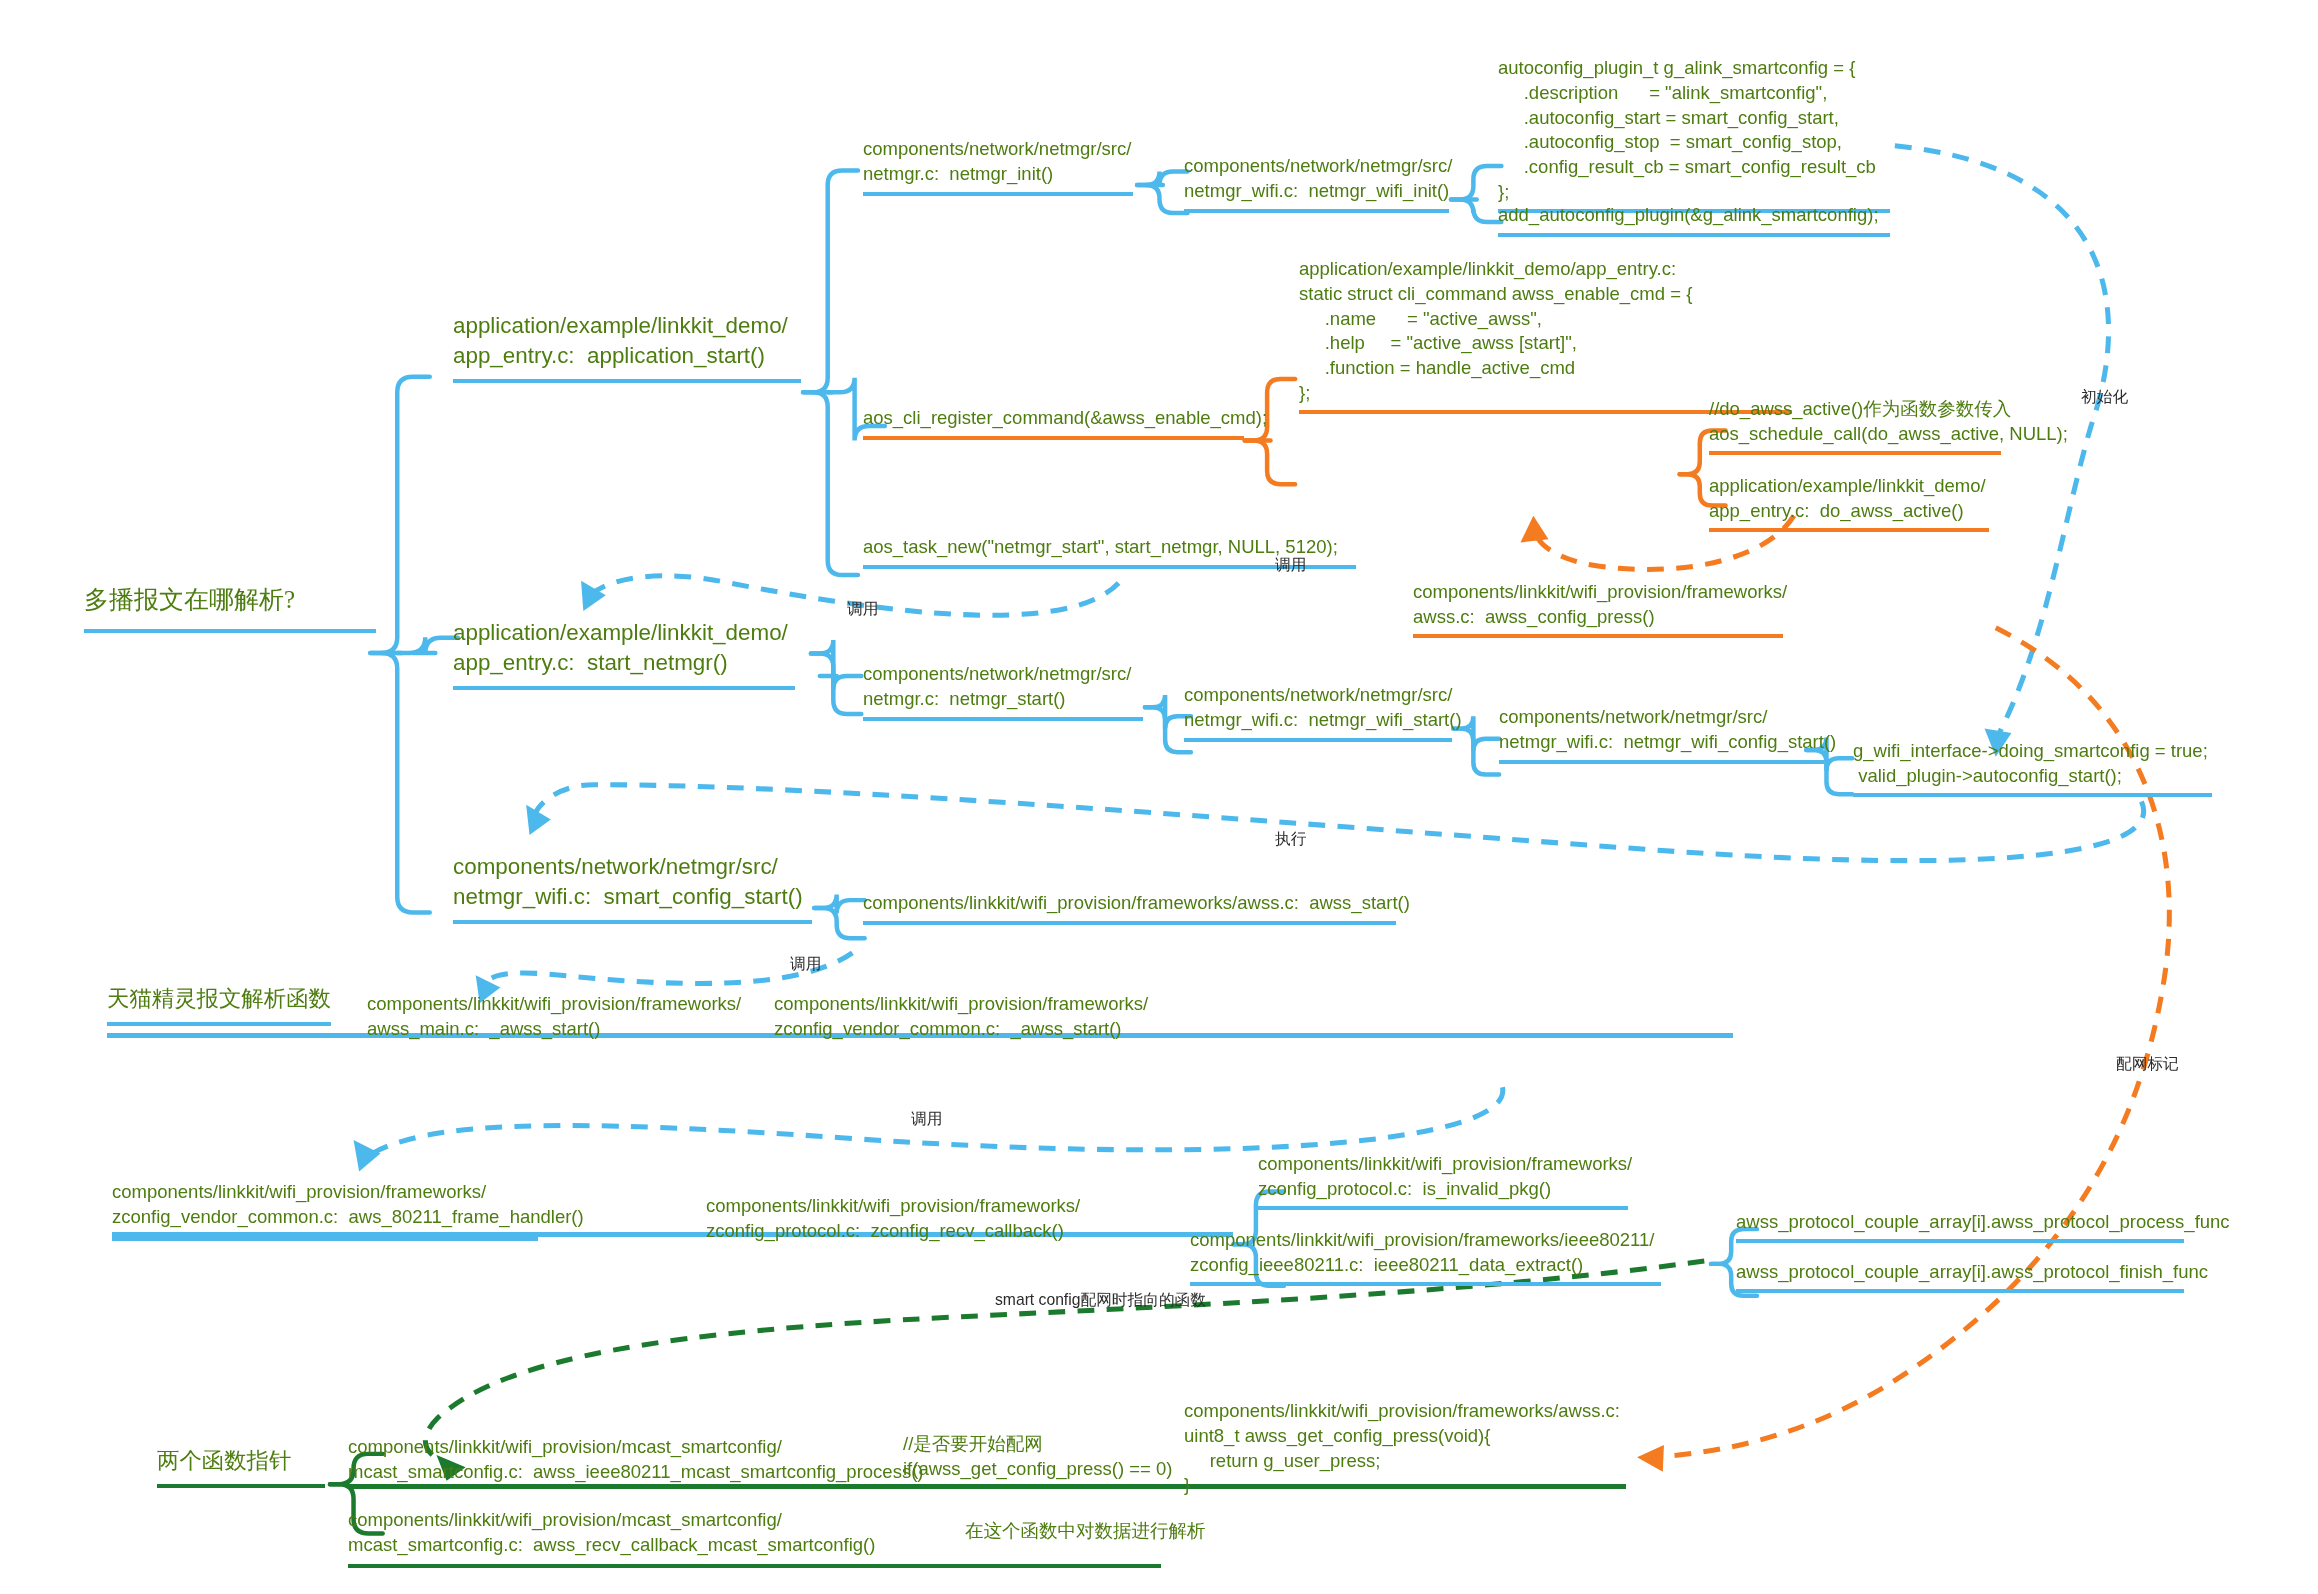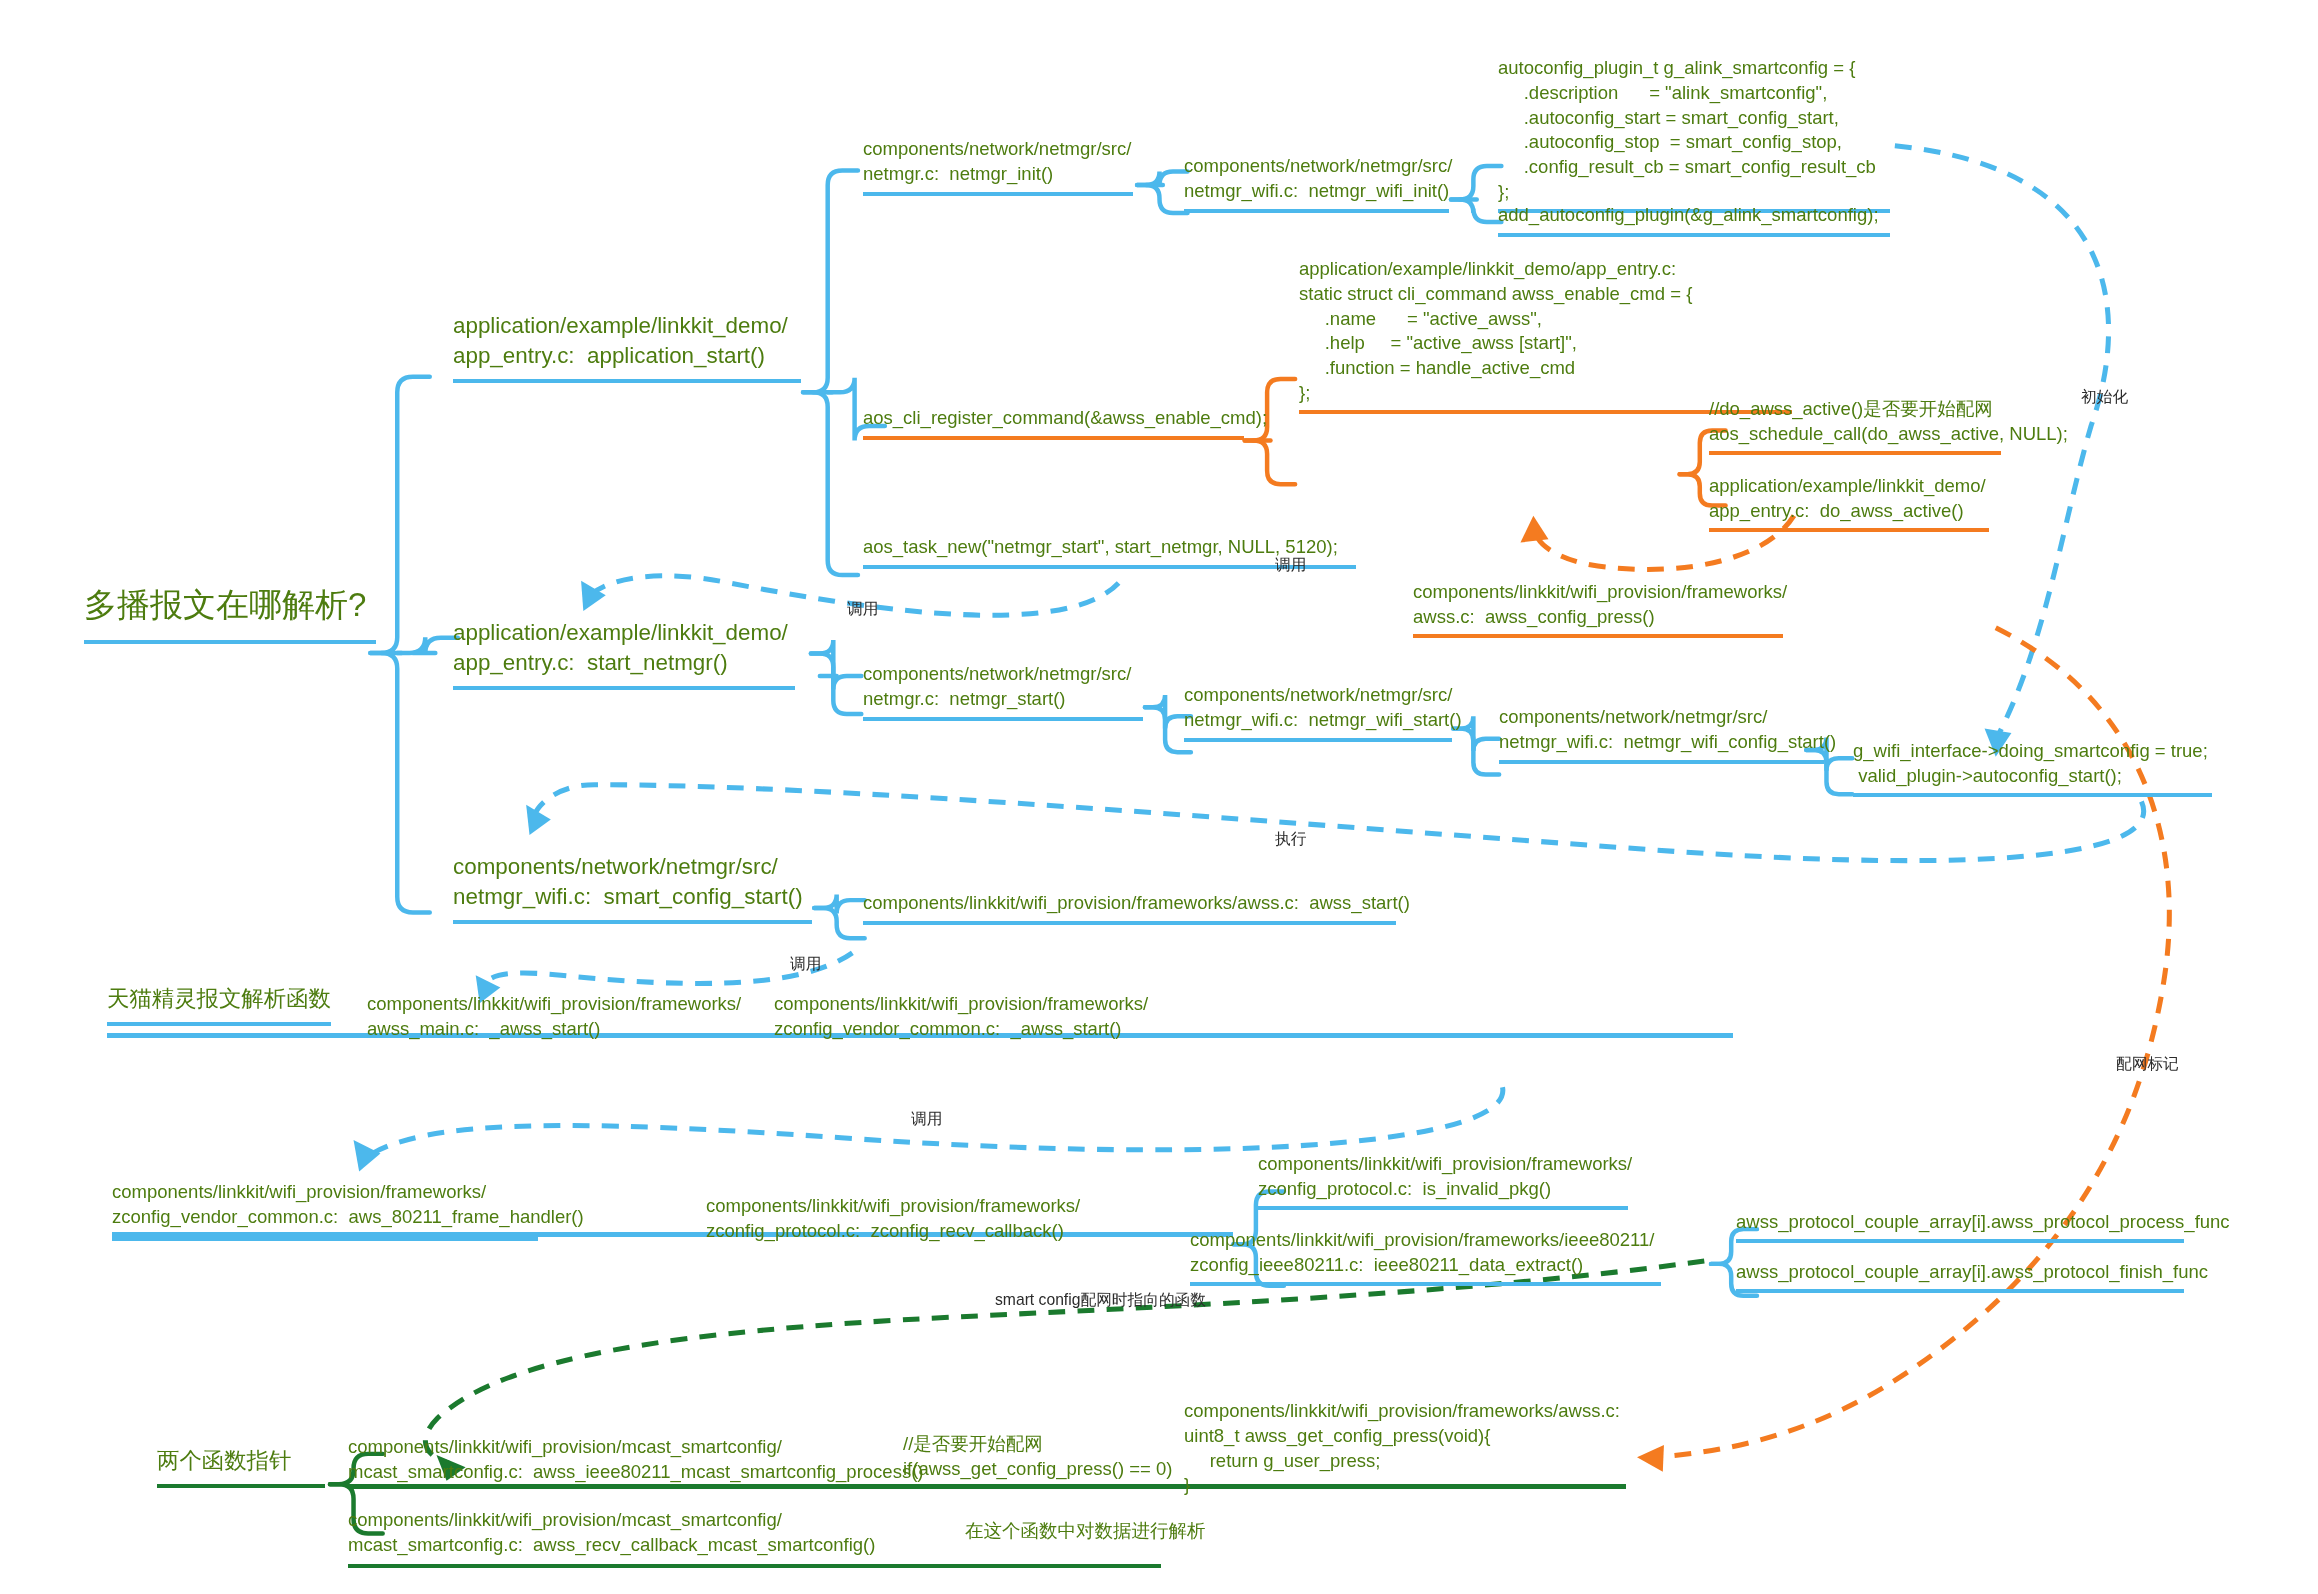--- a/index.html
+++ b/index.html
@@ -13,21 +13,21 @@
   .node .rule{display:block;height:0;border-bottom-style:solid;}
 
   
   .ul-blue{border-bottom:4.5px solid #4cb8ec;}
   .ul-blue-dbl{border-bottom:4.5px solid #4cb8ec;box-shadow:0 -7.3px 0 -2.8px #4cb8ec;}
   .ul-orange{border-bottom:4.5px solid #f47b20;}
   .ul-green{border-bottom:4.5px solid #1b7a2e;}
   .ul-green-dbl{border-bottom:4.5px solid #1b7a2e;box-shadow:0 -7.3px 0 -2.8px #1b7a2e;}
 
   
-  .t-root{font-size:33px;}
+  .t-root{font-size:25px;font-family:Liberation Serif, serif;}
   .t-l1{font-size:22.4px;}
   .t-l2{font-size:18.5px;}
 
   .lbl{position:absolute;font-size:15.7px;color:#2b2b2b;white-space:pre;}
 </style>
 </head>
 <body>
 
 <div id="canvas">
 
@@ -193,21 +193,21 @@
     <span class="rule ul-orange" style="margin-top:4.5px;width:493px;"></span>
   </div>
 
   <div class="node" style="left:863px;top:406px;width:381px;">
     <span class="txt t-l2">aos_cli_register_command(&amp;awss_enable_cmd);</span>
     <span class="rule ul-orange" style="margin-top:5.6px;width:381px;"></span>
   </div>
 
 
   <div class="node" style="left:1709px;top:397px;width:336px;">
-    <span class="txt t-l2">//do_awss_active()是否要开始配网
+    <span class="txt t-l2">//do_awss_active()作为函数参数传入
 aos_schedule_call(do_awss_active, NULL);</span>
     <span class="rule ul-orange" style="margin-top:4.5px;width:292px;"></span>
   </div>
 
   <div class="node" style="left:1709px;top:474px;width:280px;">
     <span class="txt t-l2">application/example/linkkit_demo/
 app_entry.c:  do_awss_active()</span>
     <span class="rule ul-orange" style="margin-top:4.5px;width:280px;"></span>
   </div>
 

